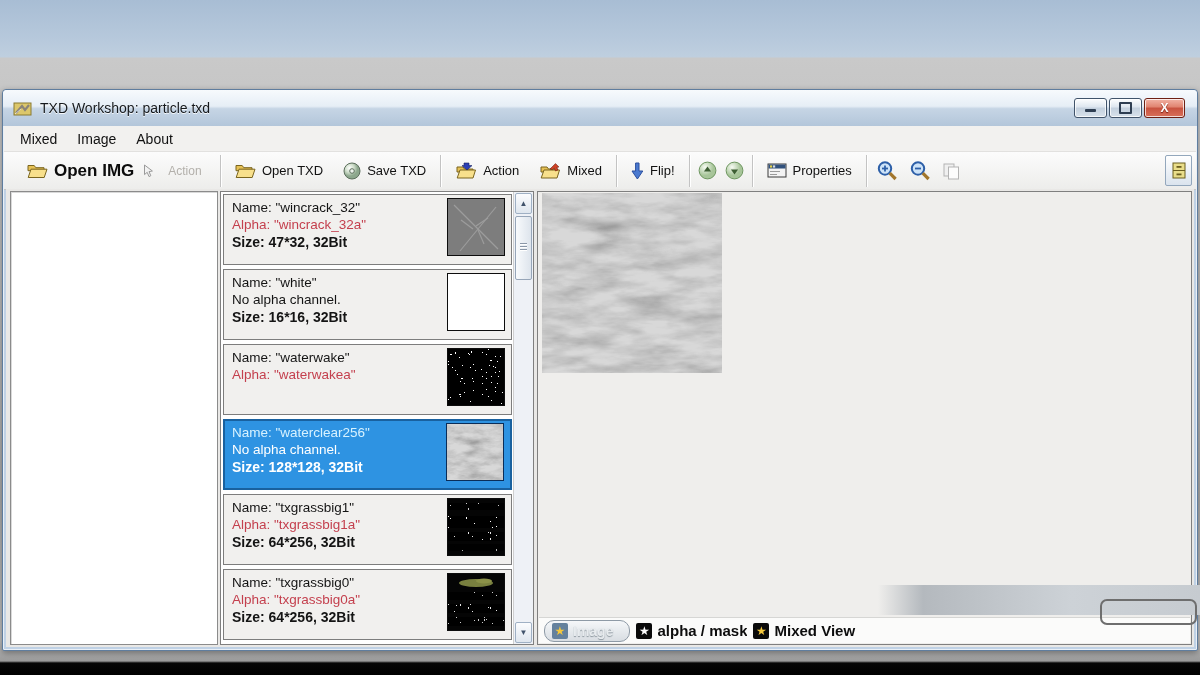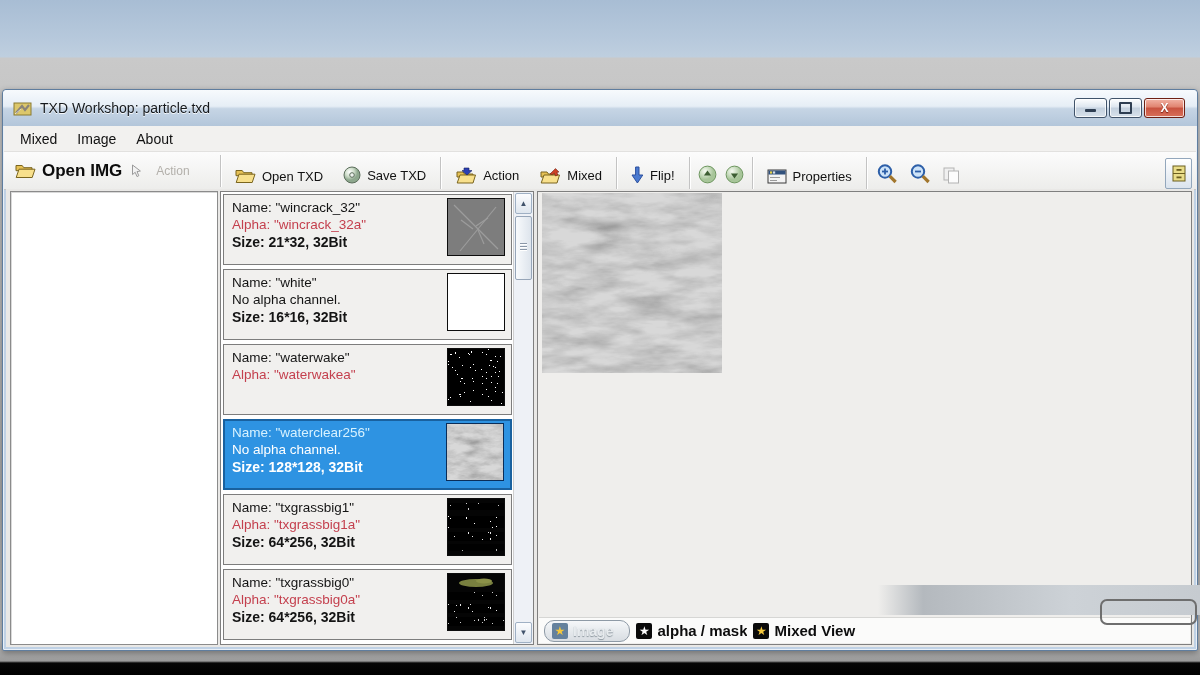--- a/index.html
+++ b/index.html
@@ -26,27 +26,27 @@
   .glyph-max{width:9px;height:8px;border:2px solid #2e3e52;border-radius:1px;}
   .glyph-close{color:#fff;font-weight:bold;font-size:12px;line-height:1;text-shadow:0 1px 1px #7a1d10;}
   
   .menubar{position:absolute;left:1px;top:36px;right:1px;height:25px;background:#f2f1ef;
     border-bottom:1px solid #e2e1df;display:flex;align-items:center;padding-left:6px;}
   .menu-item{font-size:14px;color:#111;padding:3px 10px;cursor:default;}
   
   .toolbar{position:absolute;left:1px;top:62px;right:1px;height:37px;
     background:linear-gradient(180deg,#fcfcfc,#ededeb);border-bottom:1px solid #c6c6c6;
     display:flex;align-items:center;}
-  .tb-left{width:212px;height:100%;display:flex;align-items:center;padding-left:11px;box-sizing:border-box;flex:none;}
+  .tb-left{width:212px;height:100%;display:flex;align-items:center;padding-left:23px;box-sizing:border-box;flex:none;}
   .openimg-label{font-size:17px;font-weight:bold;color:#0c0c0c;margin-left:6px;
     max-width:96px;overflow:hidden;white-space:nowrap;}
   .cursor-ic{margin-left:8px;display:flex;}
   .action-label{font-size:12px;color:#b3b0ab;margin-left:14px;}
   .vsep{width:1px;height:32px;background:#c3c3c3;box-shadow:1px 0 0 #fff;margin:0 4px;flex:none;}
-  .tb-main{display:flex;align-items:flex-end;height:100%;flex:1;}
+  .tb-main{display:flex;align-items:center;height:100%;flex:1;}
   .tbtn{display:flex;align-items:center;gap:6px;padding:4px 9px;font-size:13px;color:#121212;
     border:1px solid transparent;border-radius:2px;cursor:default;white-space:nowrap;}
   .tb-right{margin-left:auto;margin-right:4px;width:25px;height:29px;border:1px solid #93a7bc;border-radius:2px;
     background:linear-gradient(180deg,#ffffff,#dbe4ee);display:flex;align-items:center;justify-content:center;}
   
   .content{position:absolute;left:3px;top:99px;right:3px;bottom:3px;background:#e9e8e6;}
   .img-list{position:absolute;left:4px;top:2px;width:206px;bottom:2px;background:#fff;
     border:1px solid #8b8b8b;box-shadow:inset 1px 1px 0 #d9d9d9;}
   .tex-panel{position:absolute;left:214px;top:2px;width:314px;bottom:2px;background:#fff;
     border:1px solid #7f7f7f;box-sizing:border-box;}
@@ -294,21 +294,21 @@
 
     <div class="content">
 
       <div class="img-list"></div>
 
       <div class="tex-panel">
         <div class="tex-items">
             <div class="tex-item">
               <span class="tline l-name">Name: "wincrack_32"</span>
               <span class="tline l-alpha red">Alpha: "wincrack_32a"</span>
-              <span class="tline l-size">Size: 21*32, 32Bit</span>
+              <span class="tline l-size">Size: 47*32, 32Bit</span>
               <span class="thumb">
                 <svg width="56" height="56" viewBox="0 0 56 56" preserveAspectRatio="none">
                   <rect width="56" height="56" fill="#7d7d7d"></rect>
                   <g stroke="#a3a3a3" stroke-width="1.1" fill="none" opacity=".85">
                     <path d="M6 6 L50 50"></path>
                     <path d="M48 8 L12 52"></path>
                     <path d="M28 27 L40 19"></path>
                     <path d="M25 30 L13 21"></path>
                     <path d="M30 31 L36 45"></path>
                   </g>

